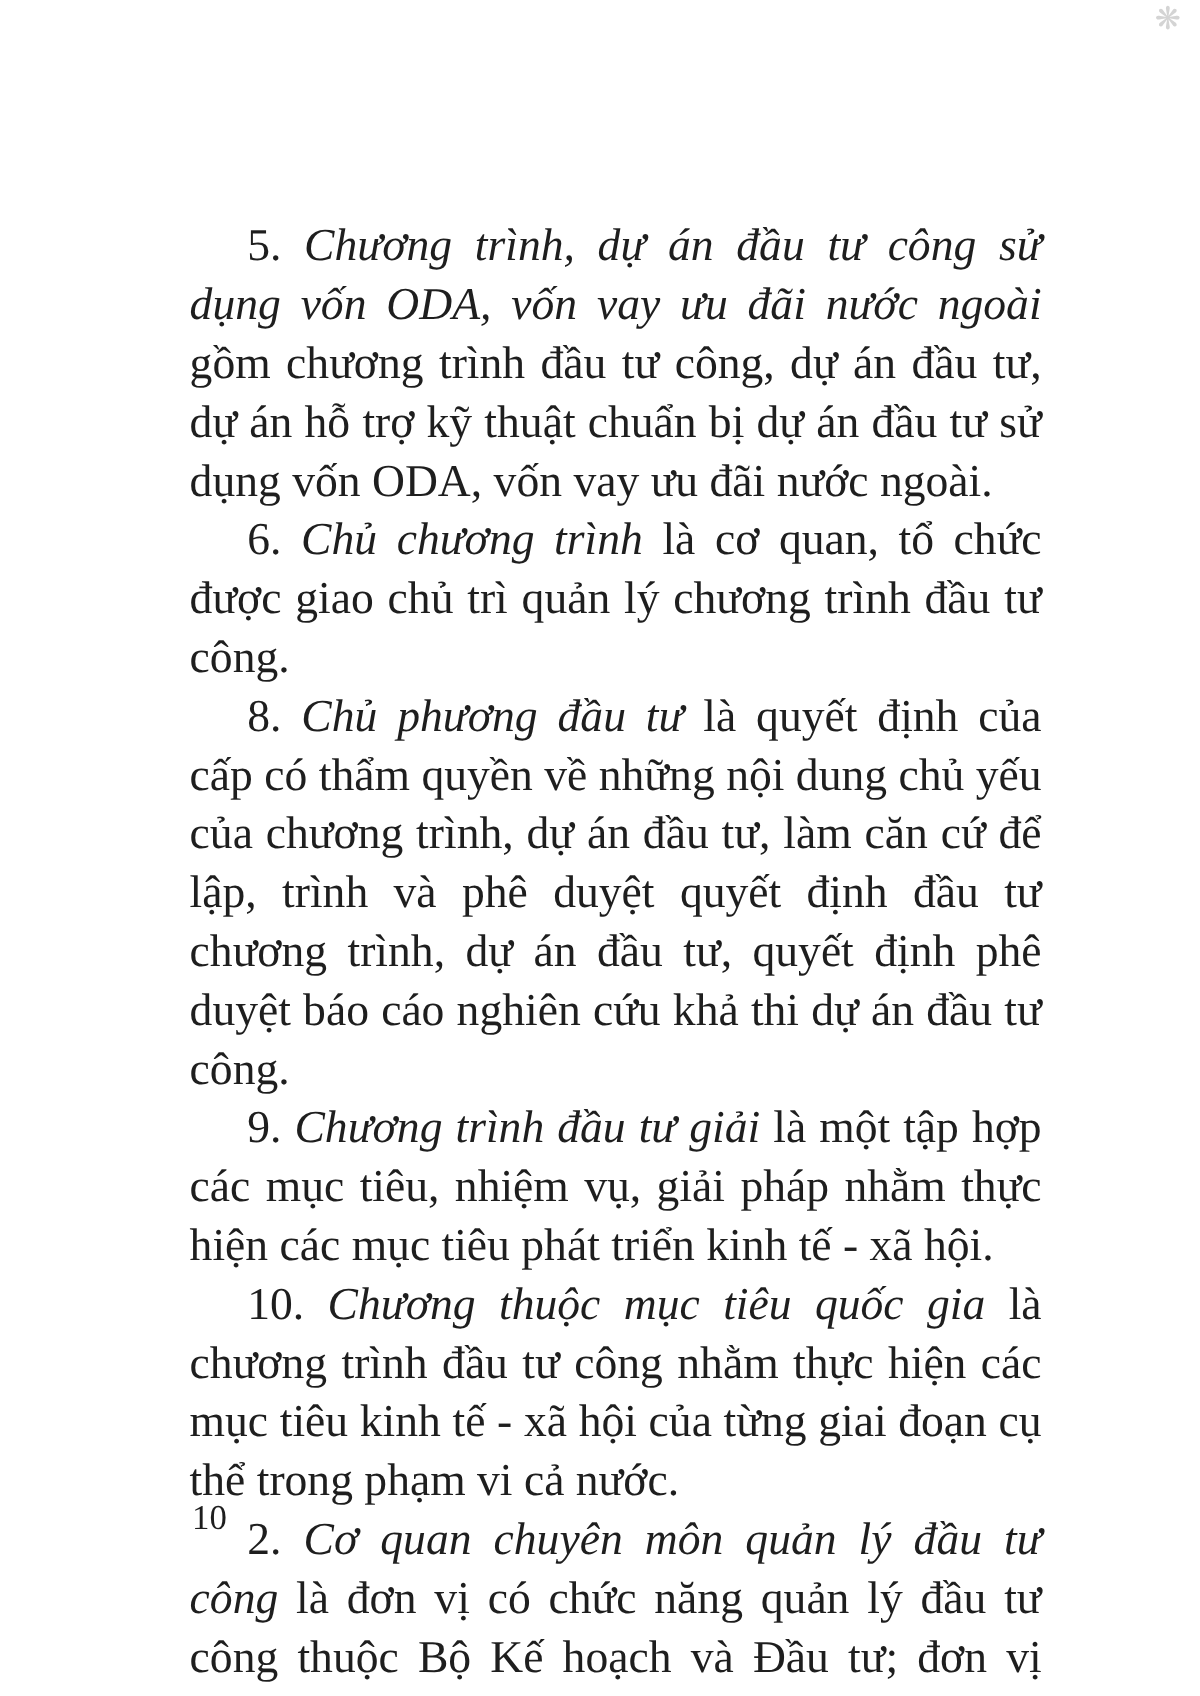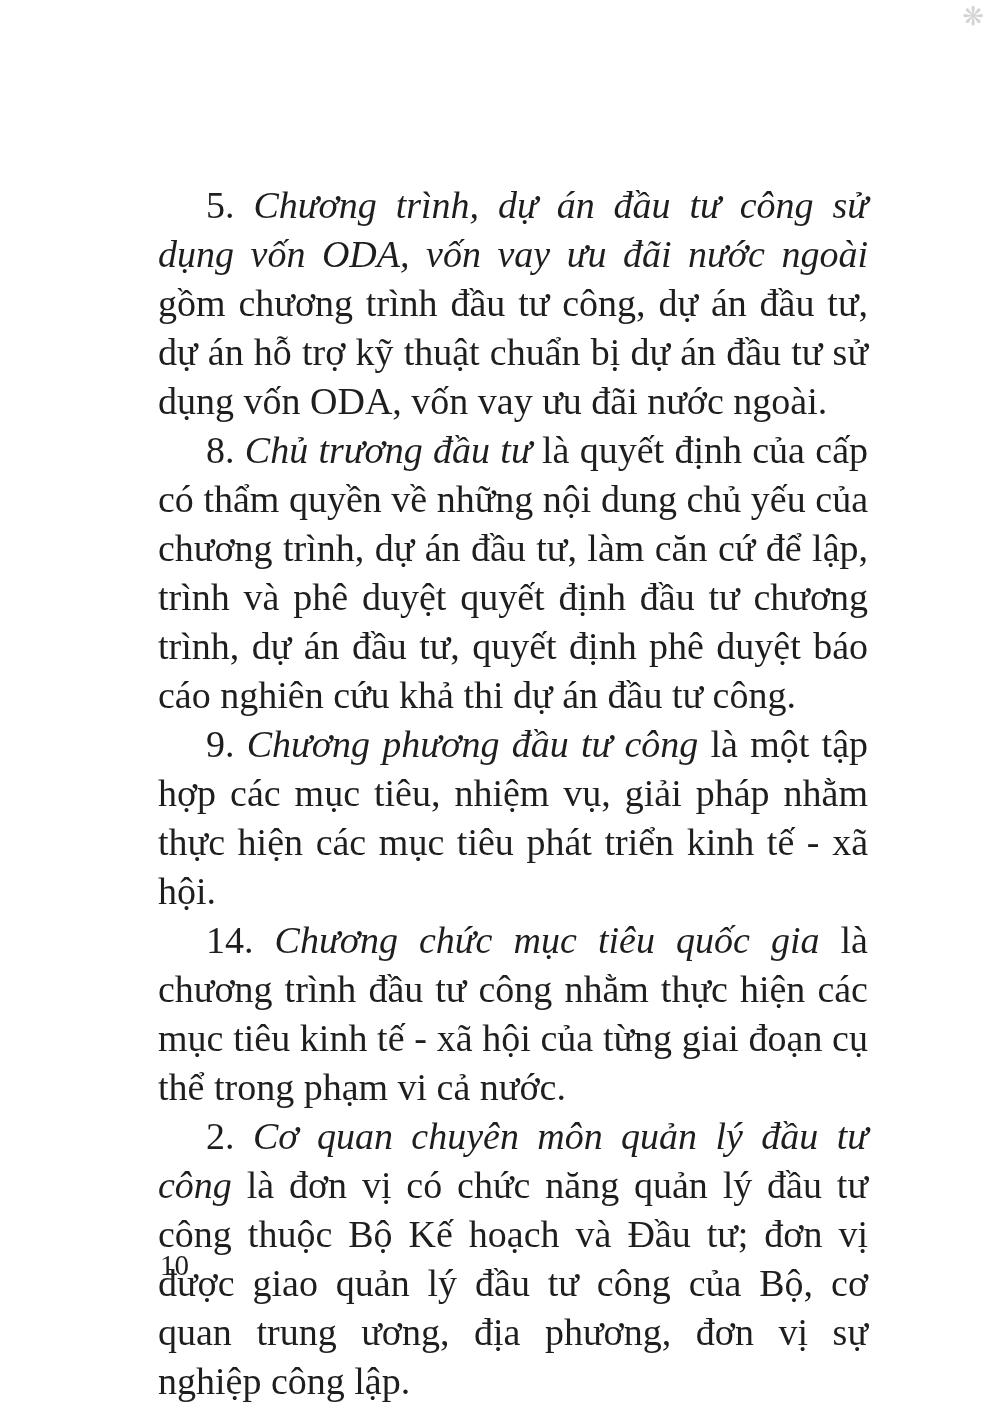--- a/index.html
+++ b/index.html
@@ -51,27 +51,28 @@
 </head>
 <body>
 
 <div class="page">
 
   <span class="flower" style="color: rgb(212, 212, 212);">❋</span>
 
   <div class="content">
   <p class="para"><span class="num">5.</span>&nbsp;<i class="term">Chương trình, dự án đầu tư công sử dụng vốn ODA, vốn vay ưu đãi nước ngoài</i><span class="rest"> gồm chương trình đầu tư công, dự án đầu tư, dự án hỗ trợ kỹ thuật chuẩn bị dự án đầu tư sử dụng vốn ODA, vốn vay ưu đãi nước ngoài.</span></p>
 
+  <p class="para"><span class="num">6.</span>&nbsp;<i class="term">Chủ chương trình</i><span class="rest"> là cơ quan, tổ chức được giao chủ trì quản lý chương trình đầu tư công.</span></p>
 
 
-  <p class="para"><span class="num">8.</span>&nbsp;<i class="term">Chủ trương đầu tư</i><span class="rest"> là quyết định của cấp có thẩm quyền về những nội dung chủ yếu của chương trình, dự án đầu tư, làm căn cứ để lập, trình và phê duyệt quyết định đầu tư chương trình, dự án đầu tư, quyết định phê duyệt báo cáo nghiên cứu khả thi dự án đầu tư công.</span></p>
+  <p class="para"><span class="num">8.</span>&nbsp;<i class="term">Chủ phương đầu tư</i><span class="rest"> là quyết định của cấp có thẩm quyền về những nội dung chủ yếu của chương trình, dự án đầu tư, làm căn cứ để lập, trình và phê duyệt quyết định đầu tư chương trình, dự án đầu tư, quyết định phê duyệt báo cáo nghiên cứu khả thi dự án đầu tư công.</span></p>
 
-  <p class="para"><span class="num">9.</span>&nbsp;<i class="term">Chương phương đầu tư công</i><span class="rest"> là một tập hợp các mục tiêu, nhiệm vụ, giải pháp nhằm thực hiện các mục tiêu phát triển kinh tế - xã hội.</span></p>
+  <p class="para"><span class="num">9.</span>&nbsp;<i class="term">Chương trình đầu tư giải</i><span class="rest"> là một tập hợp các mục tiêu, nhiệm vụ, giải pháp nhằm thực hiện các mục tiêu phát triển kinh tế - xã hội.</span></p>
 
-  <p class="para"><span class="num">14.</span>&nbsp;<i class="term">Chương chức mục tiêu quốc gia</i><span class="rest"> là chương trình đầu tư công nhằm thực hiện các mục tiêu kinh tế - xã hội của từng giai đoạn cụ thể trong phạm vi cả nước.</span></p>
+  <p class="para"><span class="num">10.</span>&nbsp;<i class="term">Chương thuộc mục tiêu quốc gia</i><span class="rest"> là chương trình đầu tư công nhằm thực hiện các mục tiêu kinh tế - xã hội của từng giai đoạn cụ thể trong phạm vi cả nước.</span></p>
 
 
   <p class="para"><span class="num">2.</span>&nbsp;<i class="term">Cơ quan chuyên môn quản lý đầu tư công</i><span class="rest"> là đơn vị có chức năng quản lý đầu tư công thuộc Bộ Kế hoạch và Đầu tư; đơn vị được giao quản lý đầu tư công của Bộ, cơ quan trung ương, địa phương, đơn vị sự nghiệp công lập.</span></p>
 </div>
 
   <div class="pageno">10</div>
 
 </div>
 
 </body></html>

